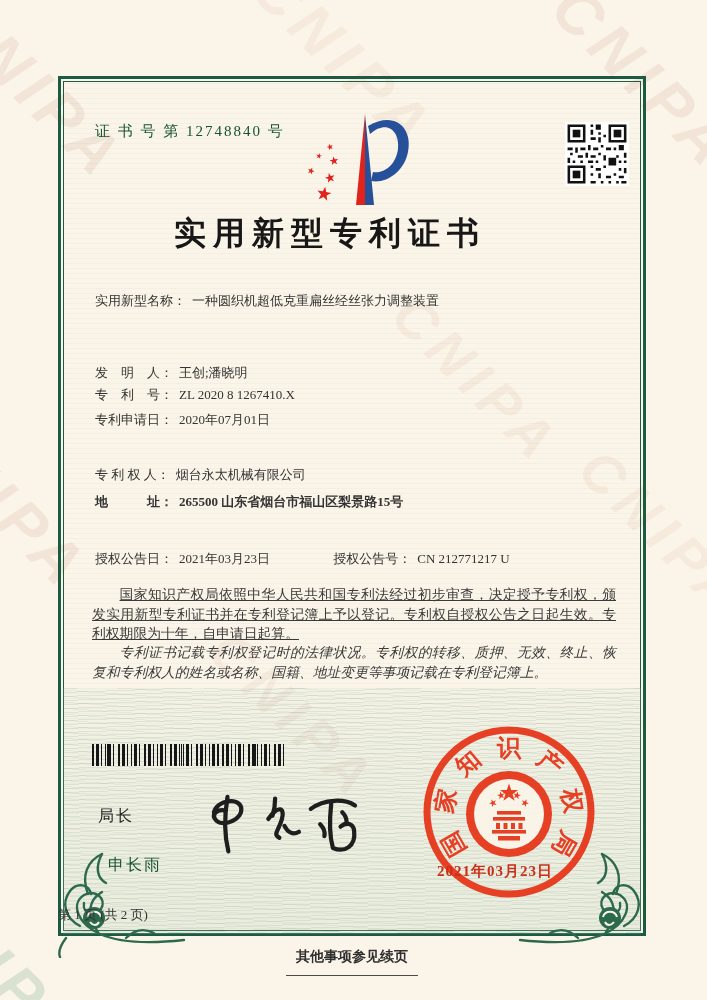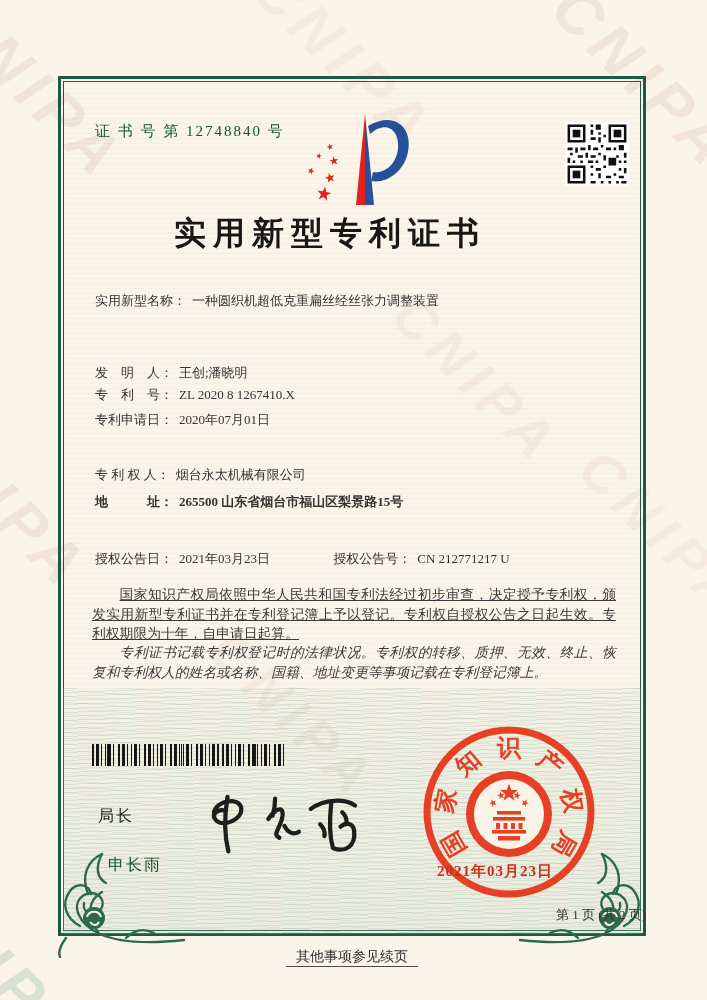--- a/index.html
+++ b/index.html
@@ -60,23 +60,23 @@
     background:
       repeating-linear-gradient(90deg,#161616 0 2px,transparent 2px 4px,#161616 4px 7px,transparent 7px 9px,#161616 9px 10px,transparent 10px 13px,#161616 13px 14px,transparent 14px 16px,#161616 16px 19px,transparent 19px 21px,#161616 21px 22px,transparent 22px 26px),
       repeating-linear-gradient(90deg,transparent 0 15px,#161616 15px 16px,transparent 16px 37px);
   }
   .sig-title{left:98px;top:806px;font-size:16px;letter-spacing:2px;z-index:2;color:#222;}
   .sig-name {left:108px;top:834px;font-size:16px;letter-spacing:2px;z-index:2;color:#14532d;margin-top:21px;}
   .seal-date{
     left:437px;top:862px;width:180px;z-index:4;
     font-size:15px;letter-spacing:1px;color:#c8301a;font-weight:bold;
   }
-  .page-info{left:58px;top:906px;width:588px;text-align:right;font-size:13px;color:#333;z-index:2;}
+  .page-info{left:58px;top:906px;width:588px;text-align:left;font-size:13px;color:#333;z-index:2;}
   .cont-note{left:58px;top:948px;width:588px;text-align:center;font-size:14px;color:#2f2f2f;z-index:2;}
-  .cont-note span{display:inline-block;border-bottom:1px solid #4a4a4a;padding:0 10px 0;}
+  .cont-note span{display:inline-block;border-bottom:1px solid #4a4a4a;padding:0 10px 9px;font-weight:bold;}
   svg{display:block;}
 </style>
 </head>
 <body>
 
 <div class="wm" style="left:-22px;top:-18px;">CNIPA</div>
 <div class="wm faint" style="left:288px;top:-48px;">CNIPA</div>
 <div class="wm" style="left:588px;top:-28px;">CNIPA</div>
 <div class="wm faint" style="left:425px;top:282px;font-size:56px;">CNIPA</div>
 <div class="wm" style="left:-58px;top:392px;">CNIPA</div>

